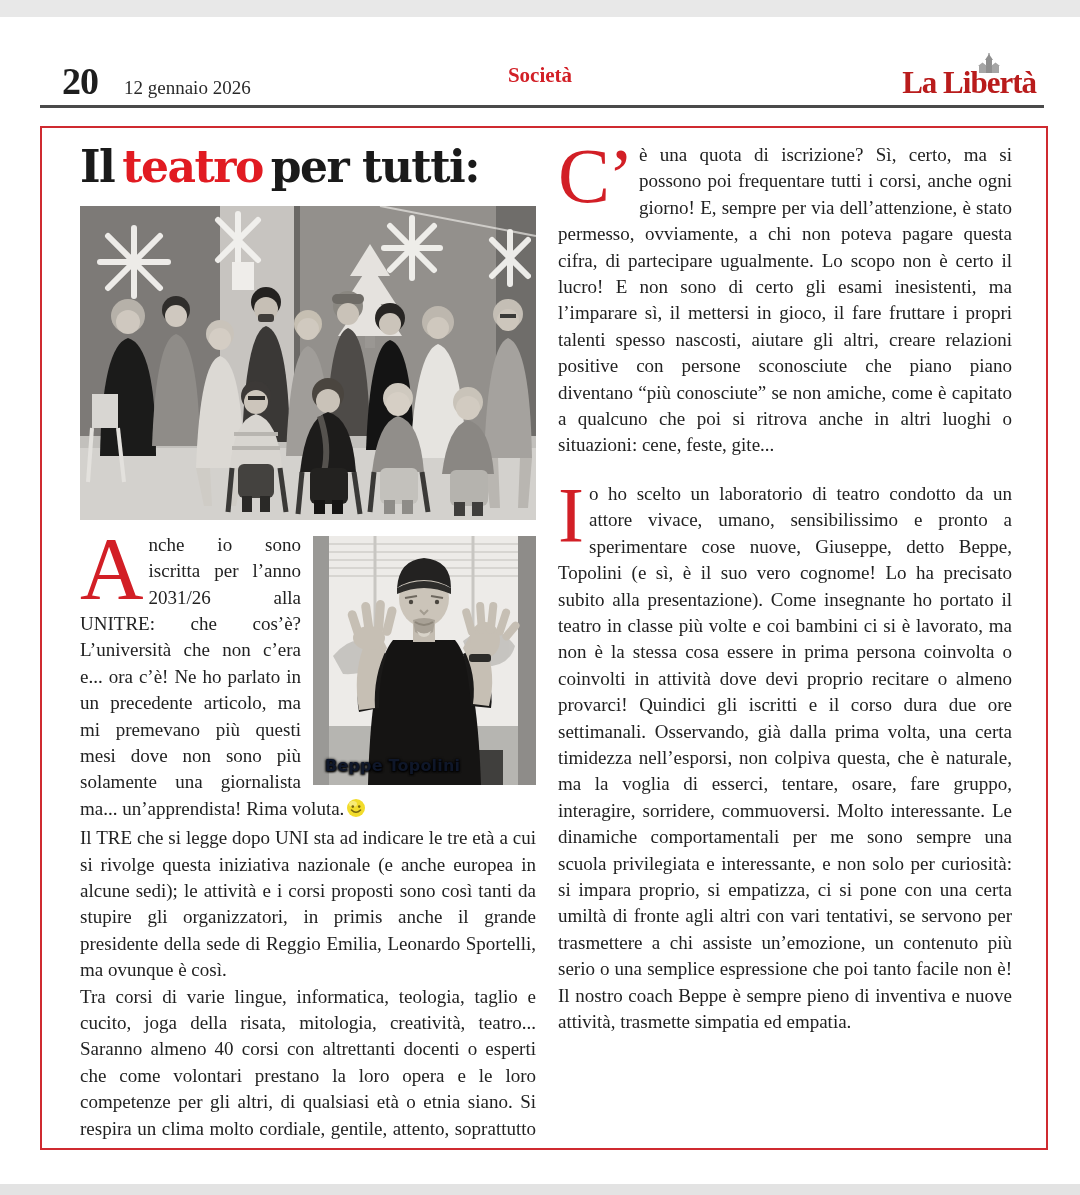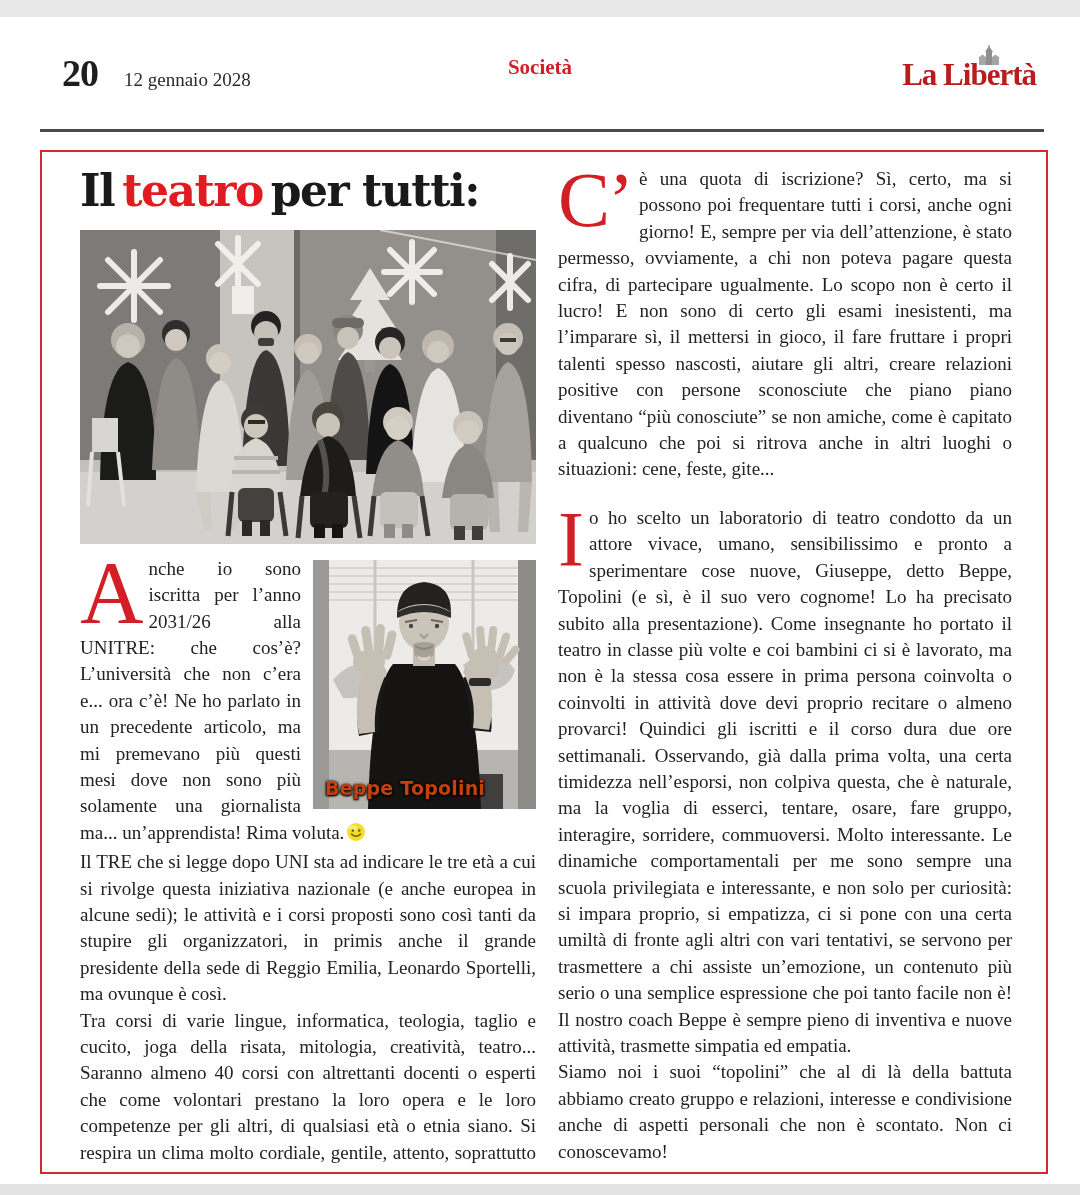--- a/index.html
+++ b/index.html
@@ -5,21 +5,21 @@
   * { margin:0; padding:0; box-sizing:border-box; }
   html,body { width:1080px; }
   body {
     height:1195px; position:relative; background:#ffffff;
     font-family:"Liberation Serif", serif; color:#1e1e1e; overflow:hidden;
   }
   .top-strip { height:17px; background:#e8e8e8; }
   .bottom-strip { position:absolute; left:0; bottom:0; width:100%; height:11px; background:#e3e3e3; }
 
   
-  .masthead { position:relative; height:112px; }
+  .masthead { position:relative; height:80px;margin-top:8px; }
   .page-number { position:absolute; left:62px; top:34px; font-size:38px; font-weight:bold; letter-spacing:-1px; }
   .issue-date { position:absolute; left:124px; top:52px; font-size:19px; color:#2a2a2a; }
   .section-title { position:absolute; left:50%; transform:translateX(-50%); top:38px; font-size:21px; font-weight:bold; color:#d21f26; }
   .logo { position:absolute; right:44px; top:40px; }
   .logo-church { position:absolute; top:-12px; left:74px; }
   .logo-text { font-size:31px; font-weight:bold; color:#b91c1c; letter-spacing:-1px; font-family:"Liberation Serif",serif; }
   .header-rule { margin-left:40px; width:1004px; height:3px; background:#4a4a4a; }
 
   
   .article-frame {
@@ -37,21 +37,21 @@
   .headline-accent { color:#e11b22; margin:0 0.18em; }
 
   
   .group-photo { width:456px; height:314px; margin-bottom:12px; overflow:hidden; background:#a8a5a1; }
   .beppe-photo {
     float:right; width:223px; height:249px; margin:4px 0 8px 12px;
     position:relative; overflow:hidden; background:#e3e2df;
   }
   .photo-caption {
     position:absolute; left:12px; bottom:10px;
-    font-family:"DejaVu Sans", sans-serif; font-weight:bold; font-size:19px; color:#c2410c;
+    font-family:"DejaVu Sans", sans-serif; font-weight:bold; font-size:16px; color:#0f172a;
     text-shadow:0 0 3px rgba(0,0,0,.9), 1px 1px 2px rgba(0,0,0,.9), -1px 1px 2px rgba(0,0,0,.8);
     letter-spacing:.2px;
   }
 
   
   .body-text p {
     font-size:19px; line-height:26.4px; text-align:justify; hyphens:auto;
     -webkit-hyphens:auto; color:#222;
   }
   .gap-above { margin-top:22px !important; }
@@ -62,21 +62,21 @@
   .dropcap-big { font-size:88px; line-height:68px; }
   .smiley { display:inline-block; vertical-align:-3px; margin-left:2px; }
 </style>
 </head>
 <body>
 
 <div class="top-strip"></div>
 
 <header class="masthead">
   <div class="page-number">20</div>
-  <div class="issue-date">12 gennaio 2028</div>
+  <div class="issue-date">12 gennaio 2026</div>
   <div class="section-title">Società</div>
   <div class="logo">
     <span class="logo-church">
       <svg width="26" height="20" viewBox="0 0 26 20">
         <rect x="10" y="6" width="6" height="14" fill="#8f8f8f"></rect>
         <polygon points="9,7 17,7 13,1" fill="#8f8f8f"></polygon>
         <rect x="12.4" y="-1" width="1.2" height="4" fill="#8f8f8f"></rect>
         <rect x="3" y="12" width="7" height="8" fill="#a5a5a5"></rect>
         <rect x="16" y="12" width="7" height="8" fill="#a5a5a5"></rect>
         <polygon points="2,13 11,13 6.5,9.5" fill="#a5a5a5"></polygon>
@@ -297,19 +297,18 @@
               <path d="M5.5 12 Q10 16.5 14.5 12" stroke="#77660d" stroke-width="1.6" fill="none" stroke-linecap="round"></path>
             </svg></span></p>
       <p><span>Il TRE che si legge dopo UNI sta ad indicare le tre età a cui si rivolge questa iniziativa nazionale (e anche europea in alcune sedi); le attività e i corsi proposti sono così tanti da stupire gli organizzatori, in primis anche il grande presidente della sede di Reggio Emilia, Leonardo Sportelli, ma ovunque è così.</span></p>
       <p><span>Tra corsi di varie lingue, informatica, teologia, taglio e cucito, joga della risata, mitologia, creatività, teatro... Saranno almeno 40 corsi con altrettanti docenti o esperti che come volontari prestano la loro opera e le loro competenze per gli altri, di qualsiasi età o etnia siano. Si respira un clima molto cordiale, gentile, attento, soprattutto attenzione alle persone che si presentano per iscriversi, attenzione a ciò che chiedono, di che cosa necessitano e che cosa si aspettano da questa esperienza così utile e leggera nella sua serietà.</span></p>
     </div>
   </div>
 
   <div class="col body-text">
     <p><span class="dropcap">C’</span><span>è una quota di iscrizione? Sì, certo, ma si possono poi frequentare tutti i corsi, anche ogni giorno! E, sempre per via dell’attenzione, è stato permesso, ovviamente, a chi non poteva pagare questa cifra, di partecipare ugualmente. Lo scopo non è certo il lucro! E non sono di certo gli esami inesistenti, ma l’imparare sì, il mettersi in gioco, il fare fruttare i propri talenti spesso nascosti, aiutare gli altri, creare relazioni positive con persone sconosciute che piano piano diventano “più conosciute” se non amiche, come è capitato a qualcuno che poi si ritrova anche in altri luoghi o situazioni: cene, feste, gite...</span></p>
     <p class="gap-above"><span class="dropcap">I</span><span>o ho scelto un laboratorio di teatro condotto da un attore vivace, umano, sensibilissimo e pronto a sperimentare cose nuove, Giuseppe, detto Beppe, Topolini (e sì, è il suo vero cognome! Lo ha precisato subito alla presentazione). Come insegnante ho portato il teatro in classe più volte e coi bambini ci si è lavorato, ma non è la stessa cosa essere in prima persona coinvolta o coinvolti in attività dove devi proprio recitare o almeno provarci! Quindici gli iscritti e il corso dura due ore settimanali. Osservando, già dalla prima volta, una certa timidezza nell’esporsi, non colpiva questa, che è naturale, ma la voglia di esserci, tentare, osare, fare gruppo, interagire, sorridere, commuoversi. Molto interessante. Le dinamiche comportamentali per me sono sempre una scuola privilegiata e interessante, e non solo per curiosità: si impara proprio, si empatizza, ci si pone con una certa umiltà di fronte agli altri con vari tentativi, se servono per trasmettere a chi assiste un’emozione, un contenuto più serio o una semplice espressione che poi tanto facile non è! Il nostro coach Beppe è sempre pieno di inventiva e nuove attività, trasmette simpatia ed empatia.</span></p>
-    <p><span>Siamo noi i suoi “topolini” che al di là della battuta abbiamo creato gruppo e relazioni, interesse e condivisione anche di aspetti personali che non è scontato. Non ci conoscevamo!</span></p>
 
   </div>
 
 </div>
 
 <div class="bottom-strip"></div>
 
 </body></html>

